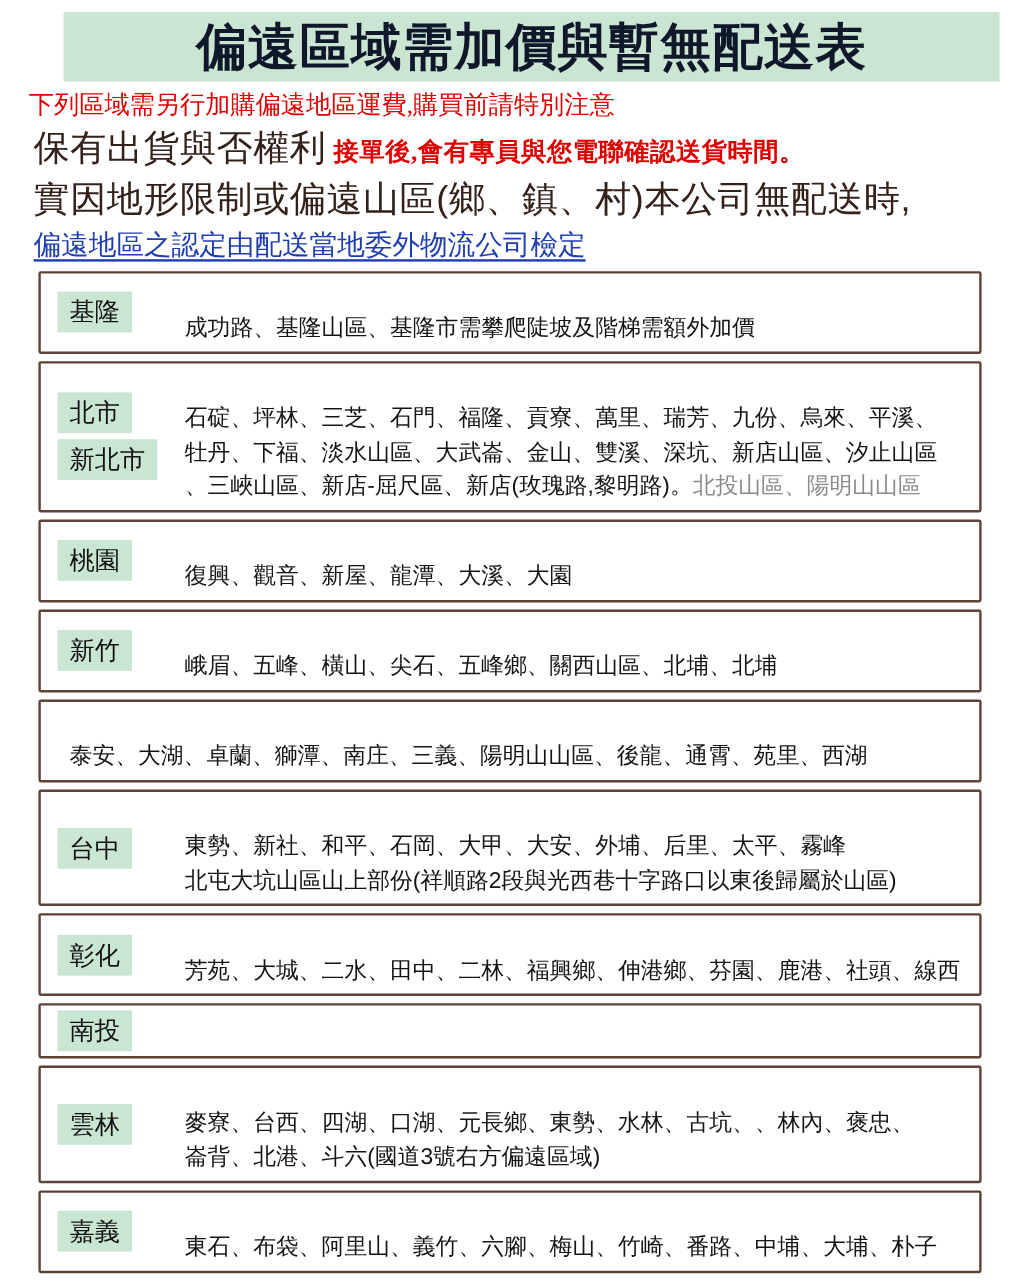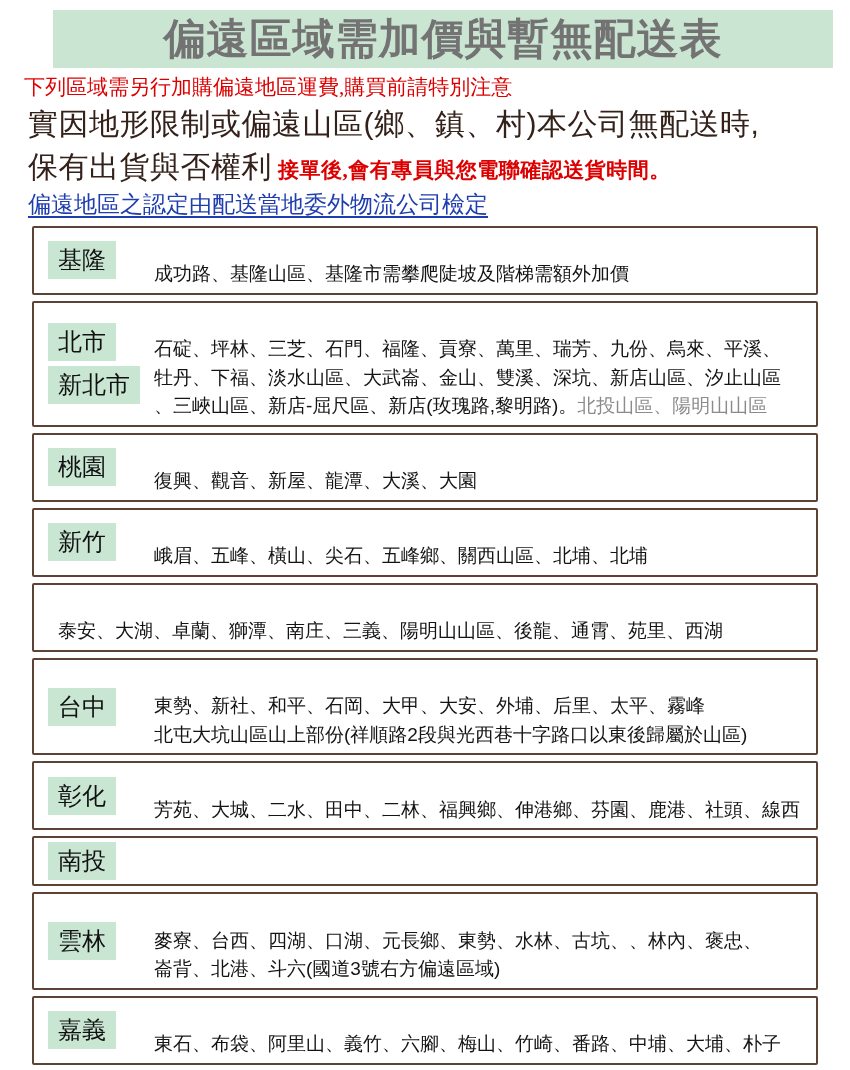--- a/index.html
+++ b/index.html
@@ -10,21 +10,21 @@
     overflow:hidden;
     font-family:"Liberation Sans","DejaVu Sans",sans-serif;
   }
   .title-bar{
     margin:10px 15px 0 53px;
     width:780px;height:58px;
     background:#cbe5d3;
     display:flex;align-items:center;justify-content:center;
   }
   .title-text{
-    font-size:42px;font-weight:bold;color:#737373;letter-spacing:1px;
+    font-size:42px;font-weight:bold;color:#0f172a;letter-spacing:1px;
   }
   .warning-text{
     margin:5px 0 0 24px;
     font-family:"Liberation Serif","DejaVu Serif",serif;
     font-weight:normal;font-size:21px;color:#dd0000;
   }
   .notice{margin:2px 0 0 28px;}
   .notice-line{
     font-size:30px;color:#33211a;line-height:1.42;
     letter-spacing:0.5px;
@@ -48,21 +48,21 @@
     padding:4px 8px 4px 14px;
     margin-bottom:6px;
   }
   .labels{
     width:96px;flex-shrink:0;
     display:flex;flex-direction:column;gap:5px;
     justify-content:center;align-items:flex-start;
   }
   .label{
     background:#c9e6d3;
-    font-size:24px;color:#111111;
+    font-size:21px;color:#111111;
     padding:3px 10px;
     min-width:48px;text-align:left;
     box-sizing:border-box;
   }
   .row-text{
     flex:1;
     display:flex;flex-direction:column;justify-content:center;
     padding-left:10px;padding-right:2px;
     font-size:19px;line-height:1.5;color:#141414;
   }
@@ -74,24 +74,24 @@
 
 <div class="page">
 
   <div class="title-bar">
     <span class="title-text">偏遠區域需加價與暫無配送表</span>
   </div>
 
   <div class="warning-text">下列區域需另行加購偏遠地區運費,購買前請特別注意</div>
 
   <div class="notice">
-    <div class="notice-line">實因地形限制或偏遠山區(鄉、鎮、村)本公司無配送時,</div>
     <div class="notice-line">
       <span>保有出貨與否權利</span><span class="notice-red">接單後,會有專員與您電聯確認送貨時間。</span>
     </div>
+    <div class="notice-line">實因地形限制或偏遠山區(鄉、鎮、村)本公司無配送時,</div>
     <div class="notice-blue">偏遠地區之認定由配送當地委外物流公司檢定</div>
   </div>
 
   <div class="region-table" id="region-table">
       <div class="region-row">
     <div class="labels">
           <div class="label">基隆</div>
         </div>
     <div class="row-text">
       <div class="text-flow">

